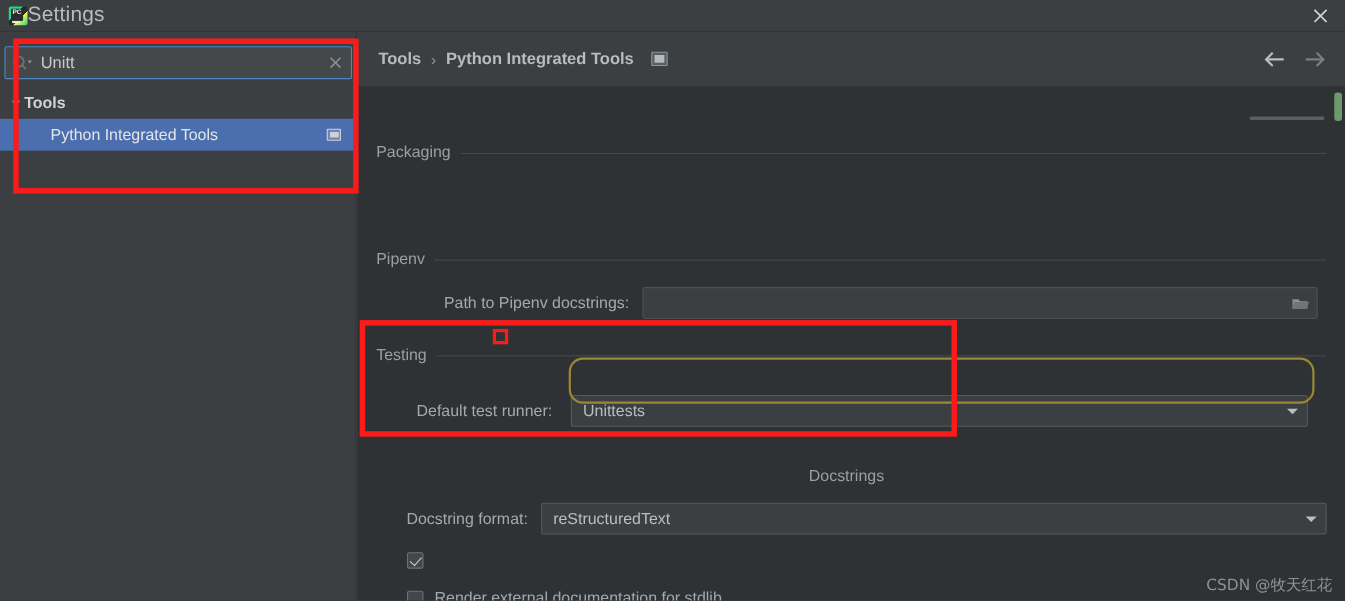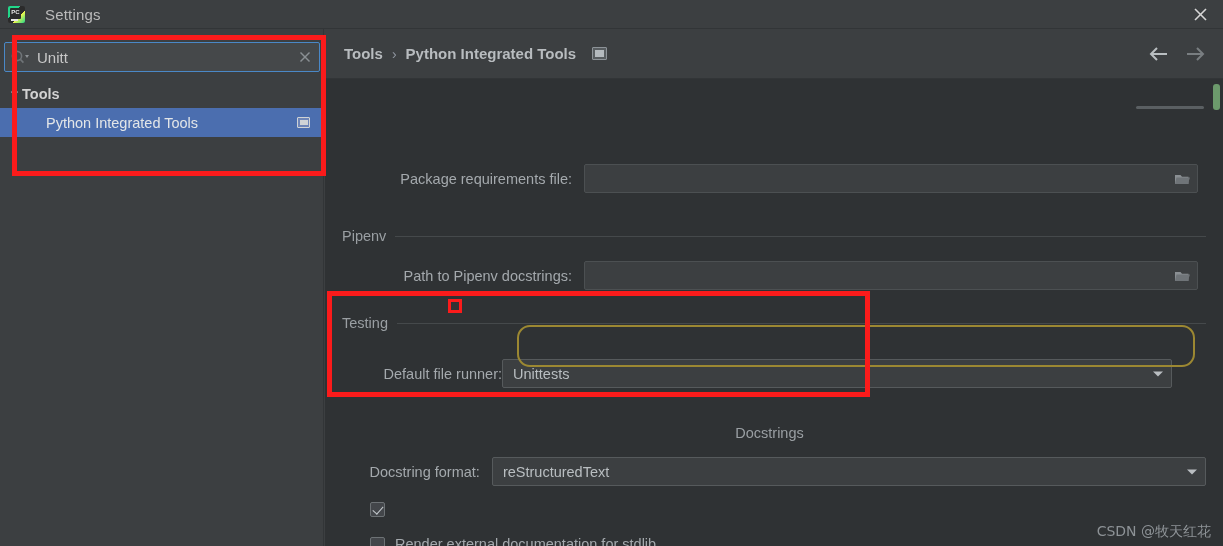--- a/index.html
+++ b/index.html
@@ -26,21 +26,21 @@
   .pc-icon .pcbox {
     position: absolute; left: 2px; top: 2px; width: 11px; height: 11px;
     background: #2b2b2b; border-radius: 1px;
     color: #e6e6e6; font-size: 6px; line-height: 8px; text-align: center;
     font-family: "Liberation Sans", sans-serif; font-weight: bold;
   }
   .pc-icon .pcunder {
     position: absolute; left: 3px; bottom: 2px; width: 7px; height: 1.5px; background:#e6e6e6;
   }
   .title-text {
-    margin-left: 20px; color: #bbbbbb; font-size: 15px; letter-spacing: .2px;
+    margin-left: 0; color: #bbbbbb; font-size: 19px; letter-spacing: .2px;
   }
   .close-btn {
     position: absolute; right: 0; top: 0; width: 46px; height: 29px;
     display: flex; align-items: center; justify-content: center; cursor: pointer;
   }
   .close-btn svg { display:block; }
 
   
   .leftpanel {
     position: absolute; left: 0; top: 29px; width: 324px; height: 517px;
@@ -238,31 +238,23 @@
           <svg width="22" height="16" viewBox="0 0 22 16">
             <line x1="3" y1="8" x2="19" y2="8" stroke="#797e81" stroke-width="2"></line>
             <path d="M13 2 L19 8 L13 14" fill="none" stroke="#797e81" stroke-width="2"></path>
           </svg>
         </div>
       </div>
     </div>
 
     <div class="content">
 
-      <div class="row" style="left:17px; top:85px; width:864px;">
-        <span class="row-label" style="width:230px;">Package requirements file:</span>
-        <span class="field" style="width:614px; margin-left:12px;">
-          <span class="fval"></span>
-          <span class="browse">
-            <svg width="17" height="14" viewBox="0 0 17 14">
-              <path d="M1 3 L6.5 3 L8 4.8 L14.5 4.8 L14.5 12 L1 12 Z" fill="#8a8f93"></path>
-              <path d="M2.5 5.6 L16 5.6 L13.8 12 L1 12 Z" fill="#6f7478"></path>
-            </svg>
-          </span>
-        </span>
+      <div class="sec" style="top:52px;">
+        <span class="sec-title">Packaging</span>
+        <span class="sec-rule"></span>
       </div>
 
       <div class="sec" style="top:149px;">
         <span class="sec-title">Pipenv</span>
         <span class="sec-rule"></span>
       </div>
       <div class="row" style="left:17px; top:182px; width:864px;">
         <span class="row-label" style="width:230px;">Path to Pipenv docstrings:</span>
         <span class="field" style="width:614px; margin-left:12px;">
           <span class="fval"></span>
@@ -273,22 +265,22 @@
             </svg>
           </span>
         </span>
       </div>
 
       <div class="sec" style="top:236px;">
         <span class="sec-title">Testing</span>
         <span class="sec-rule"></span>
       </div>
       <div class="row" style="left:17px; top:280px; width:864px;">
-        <span class="row-label" style="width:160px;">Default file runner:</span>
-        <span class="combo" style="width:670px; margin-left:0;">
+        <span class="row-label" style="width:160px;">Default test runner:</span>
+        <span class="combo" style="width:670px; margin-left:17px;">
           <span class="cval">Unittests</span>
           <span class="caret">
             <svg width="12" height="8" viewBox="0 0 12 8">
                 <path d="M1 1.5 L6 6.5 L11 1.5 Z" fill="#b9bec1"></path>
               </svg>
           </span>
         </span>
       </div>
 
       <div class="sec" style="top:346px;flex-direction:column;">

